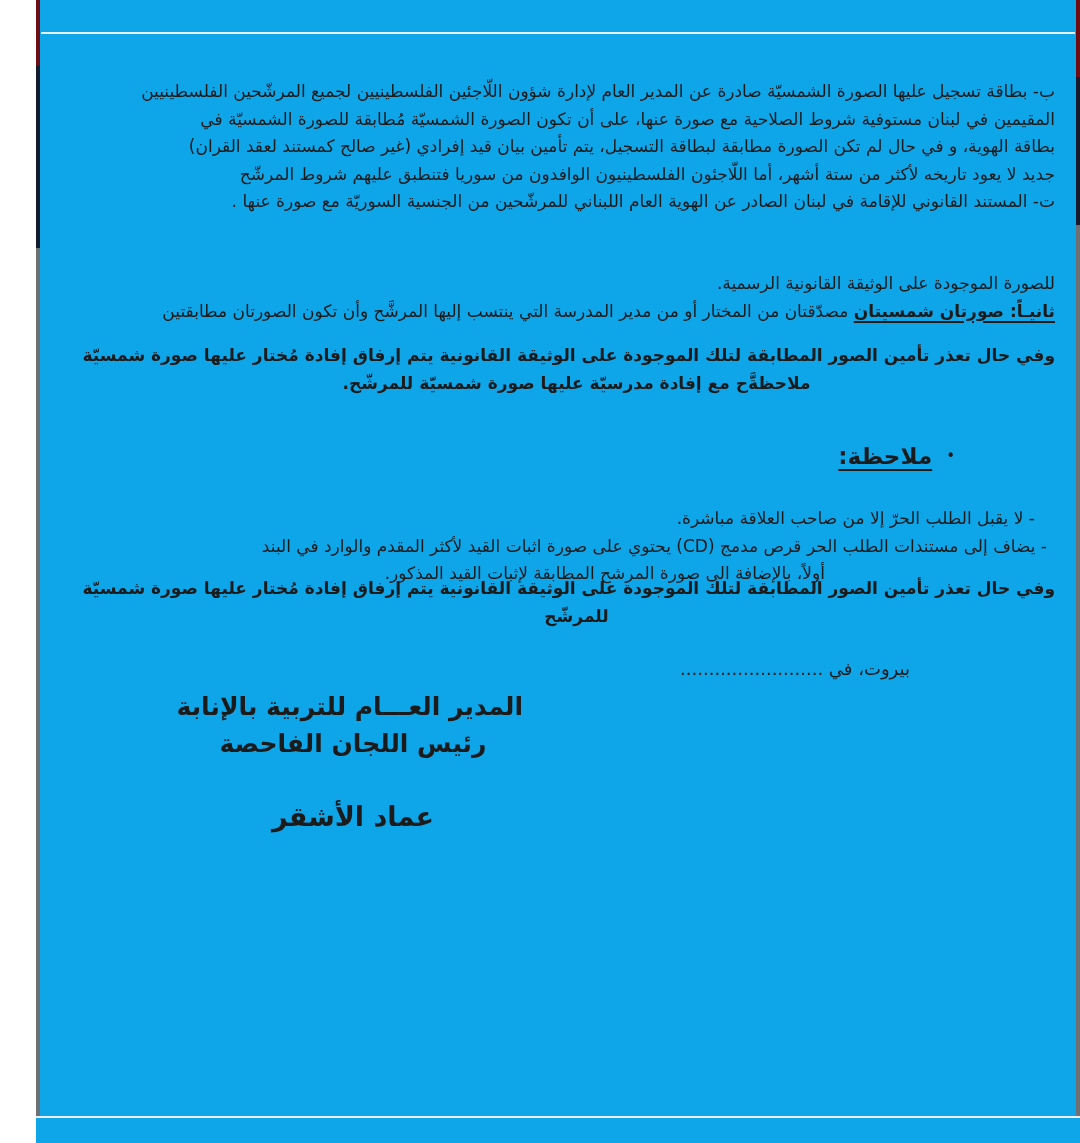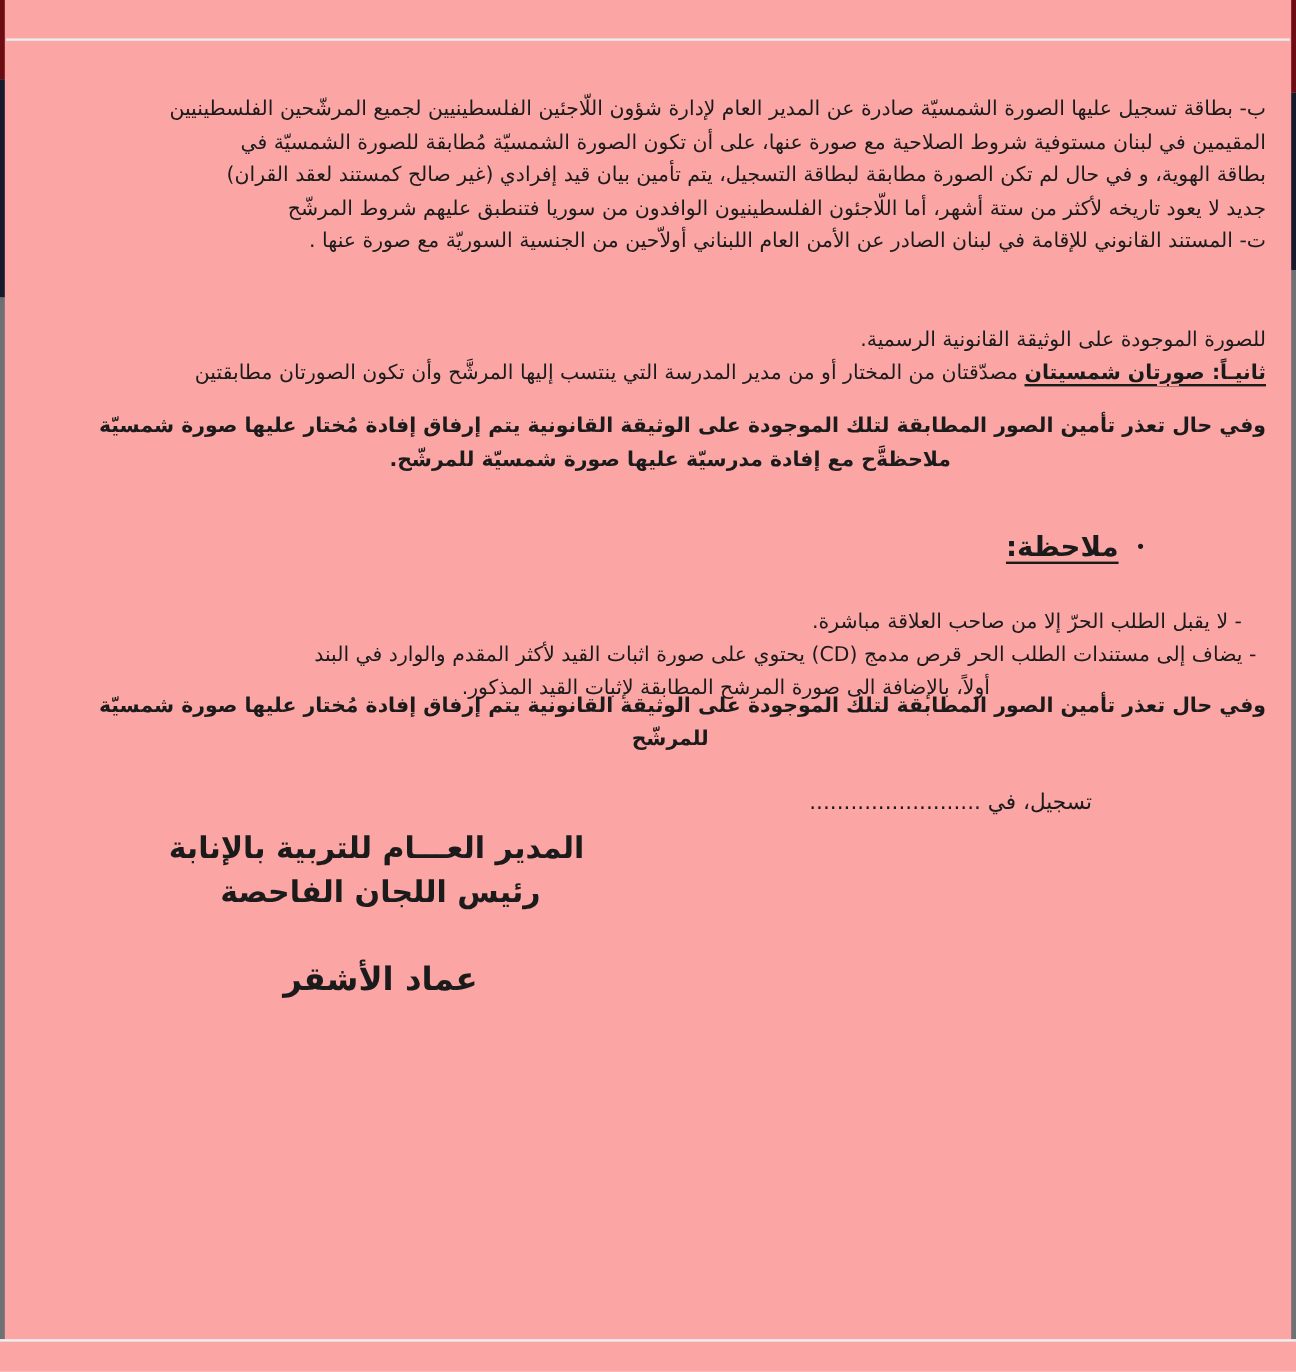--- a/index.html
+++ b/index.html
@@ -2,21 +2,21 @@
 <html lang="ar"><head>
 <meta charset="utf-8">
 <style>
   html,body{margin:0;padding:0;}
   body{
     width:1080px;height:1143px;position:relative;overflow:hidden;
     background:#ffffff;
     font-family:"DejaVu Sans",sans-serif;
     color:#1b1b1b;
   }
-  .page{position:absolute;inset:0;background:#fca5a5;}
+  .page{position:absolute;inset:0;background:#0ea5e9;margin-left:36px;}
   
   .strip{position:absolute;top:0;width:4px;display:flex;flex-direction:column;}
   .strip-left{left:0;}
   .strip-right{right:0;}
   .seg-maroon{background:#6d0c12;}
   .seg-navy{background:#151a2c;}
   .seg-gray{background:#6f7073;}
   .strip-left .seg-maroon{height:66px;}
   .strip-left .seg-navy{height:182px;}
   .strip-left .seg-gray{height:868px;}
@@ -73,21 +73,21 @@
   <div class="hairline top"></div>
   <div class="hairline bottom"></div>
 
   <div class="content">
 
     <div class="block" id="block-b">
       <div class="line">ب- بطاقة تسجيل عليها الصورة الشمسيّة صادرة عن المدير العام لإدارة شؤون اللّاجئين الفلسطينيين لجميع المرشّحين الفلسطينيين</div>
       <div class="line">المقيمين في لبنان مستوفية شروط الصلاحية مع صورة عنها، على أن تكون الصورة الشمسيّة مُطابقة للصورة الشمسيّة في</div>
       <div class="line">بطاقة الهوية، و في حال لم تكن الصورة مطابقة لبطاقة التسجيل، يتم تأمين بيان قيد إفرادي (غير صالح كمستند لعقد القران)</div>
       <div class="line">جديد لا يعود تاريخه لأكثر من ستة أشهر، أما اللّاجئون الفلسطينيون الوافدون من سوريا فتنطبق عليهم شروط المرشّح</div>
-      <div class="line">ت- المستند القانوني للإقامة في لبنان الصادر عن الأمن العام اللبناني أولاّحين من الجنسية السوريّة مع صورة عنها .</div>
+      <div class="line">ت- المستند القانوني للإقامة في لبنان الصادر عن الهوية العام اللبناني للمرشّحين من الجنسية السوريّة مع صورة عنها .</div>
     </div>
 
     <div class="block" id="block-second">
       <div class="line">للصورة الموجودة على الوثيقة القانونية الرسمية.</div>
       <div class="line"><span class="lead-underline">ثانيـاً: صورتان شمسيتان</span><span> مصدّقتان من المختار أو من مدير المدرسة التي ينتسب إليها المرشَّح وأن تكون الصورتان مطابقتين</span></div>
     </div>
 
     <div class="block bold" id="block-bold1">
       <div class="line">وفي حال تعذر تأمين الصور المطابقة لتلك الموجودة على الوثيقة القانونية يتم إرفاق إفادة مُختار عليها صورة شمسيّة</div>
       <div class="line center">ملاحظةَّح مع إفادة مدرسيّة عليها صورة شمسيّة للمرشّح.</div>
@@ -103,21 +103,21 @@
       <div class="line indent-8">- يضاف إلى مستندات الطلب الحر قرص مدمج (CD) يحتوي على صورة اثبات القيد لأكثر المقدم والوارد في البند</div>
       <div class="line indent-230">أولاً، بالإضافة الى صورة المرشح المطابقة لإثبات القيد المذكور.</div>
     </div>
 
     <div class="block bold" id="block-bold2">
       <div class="line">وفي حال تعذر تأمين الصور المطابقة لتلك الموجودة على الوثيقة القانونية يتم إرفاق إفادة مُختار عليها صورة شمسيّة</div>
       <div class="line center">للمرشّح</div>
     </div>
 
     <div class="block" id="block-beirut">
-      <div class="line">تسجيل، في .........................</div>
+      <div class="line">بيروت، في .........................</div>
     </div>
 
     <div class="block" id="block-signature">
       <div class="sig-line">المدير العـــام للتربية بالإنابة</div>
       <div class="sig-line">رئيس اللجان الفاحصة</div>
       <div class="sig-name">عماد الأشقر</div>
     </div>
 
   </div>
 </div>

